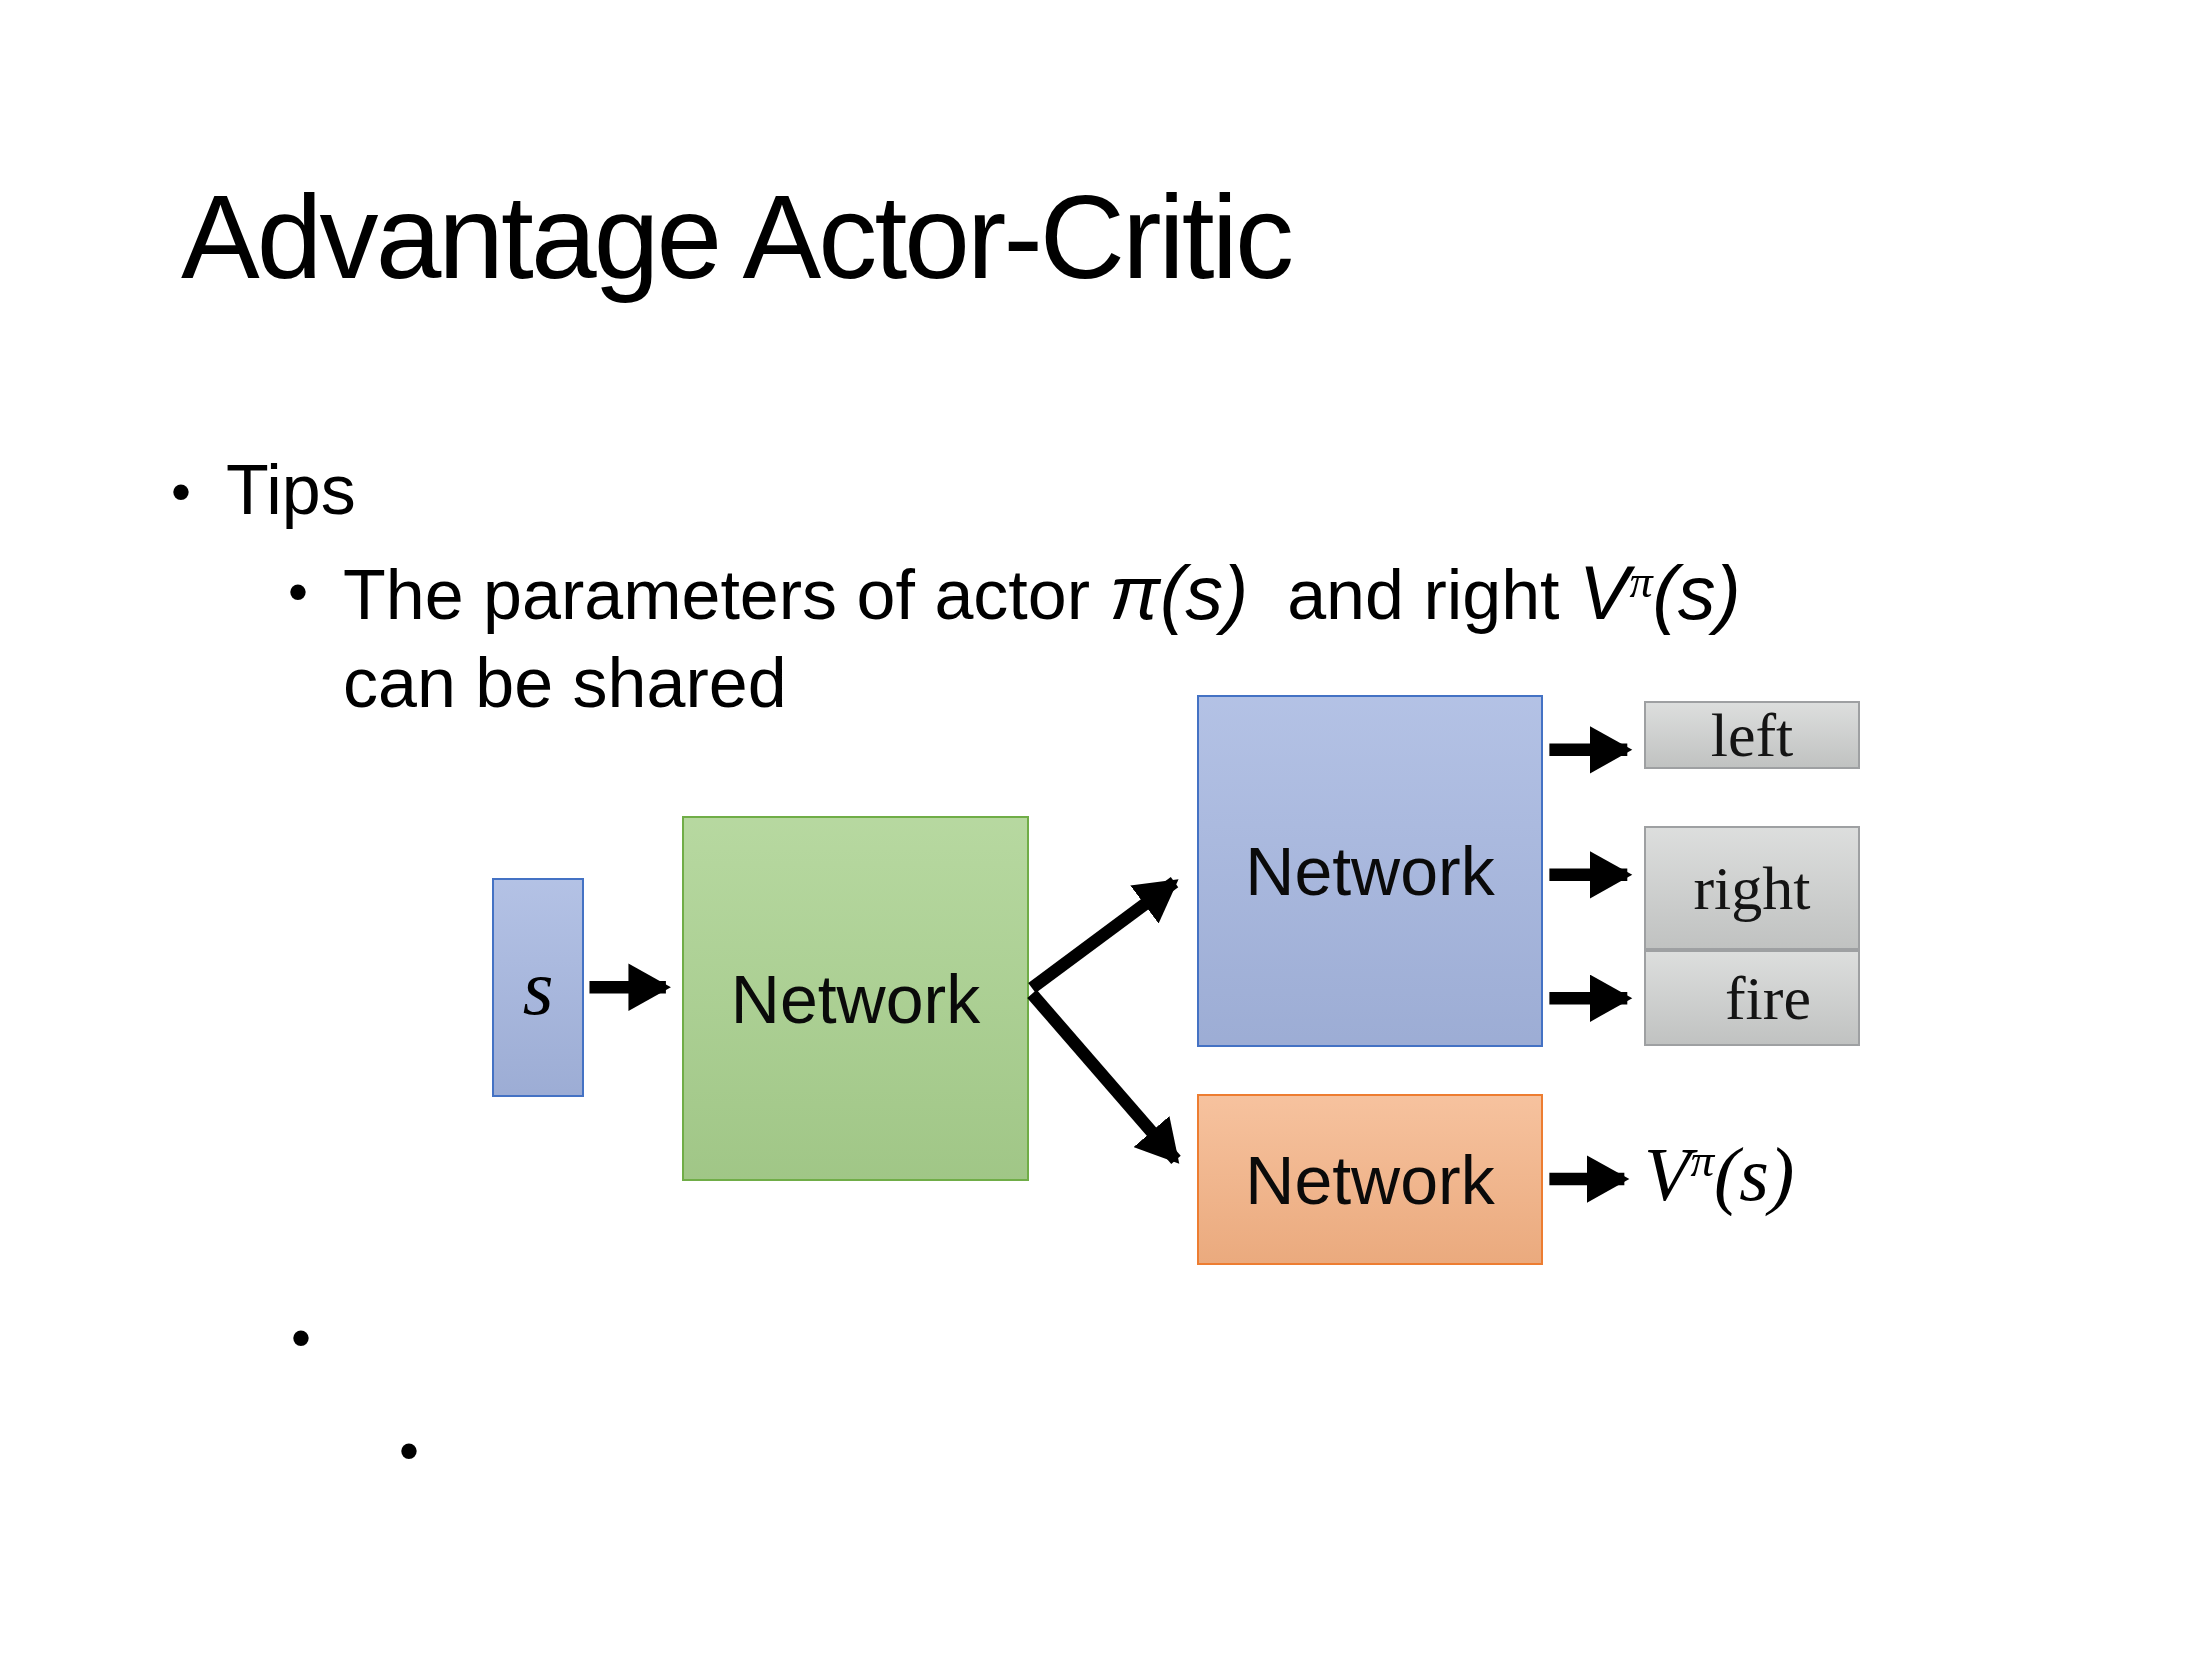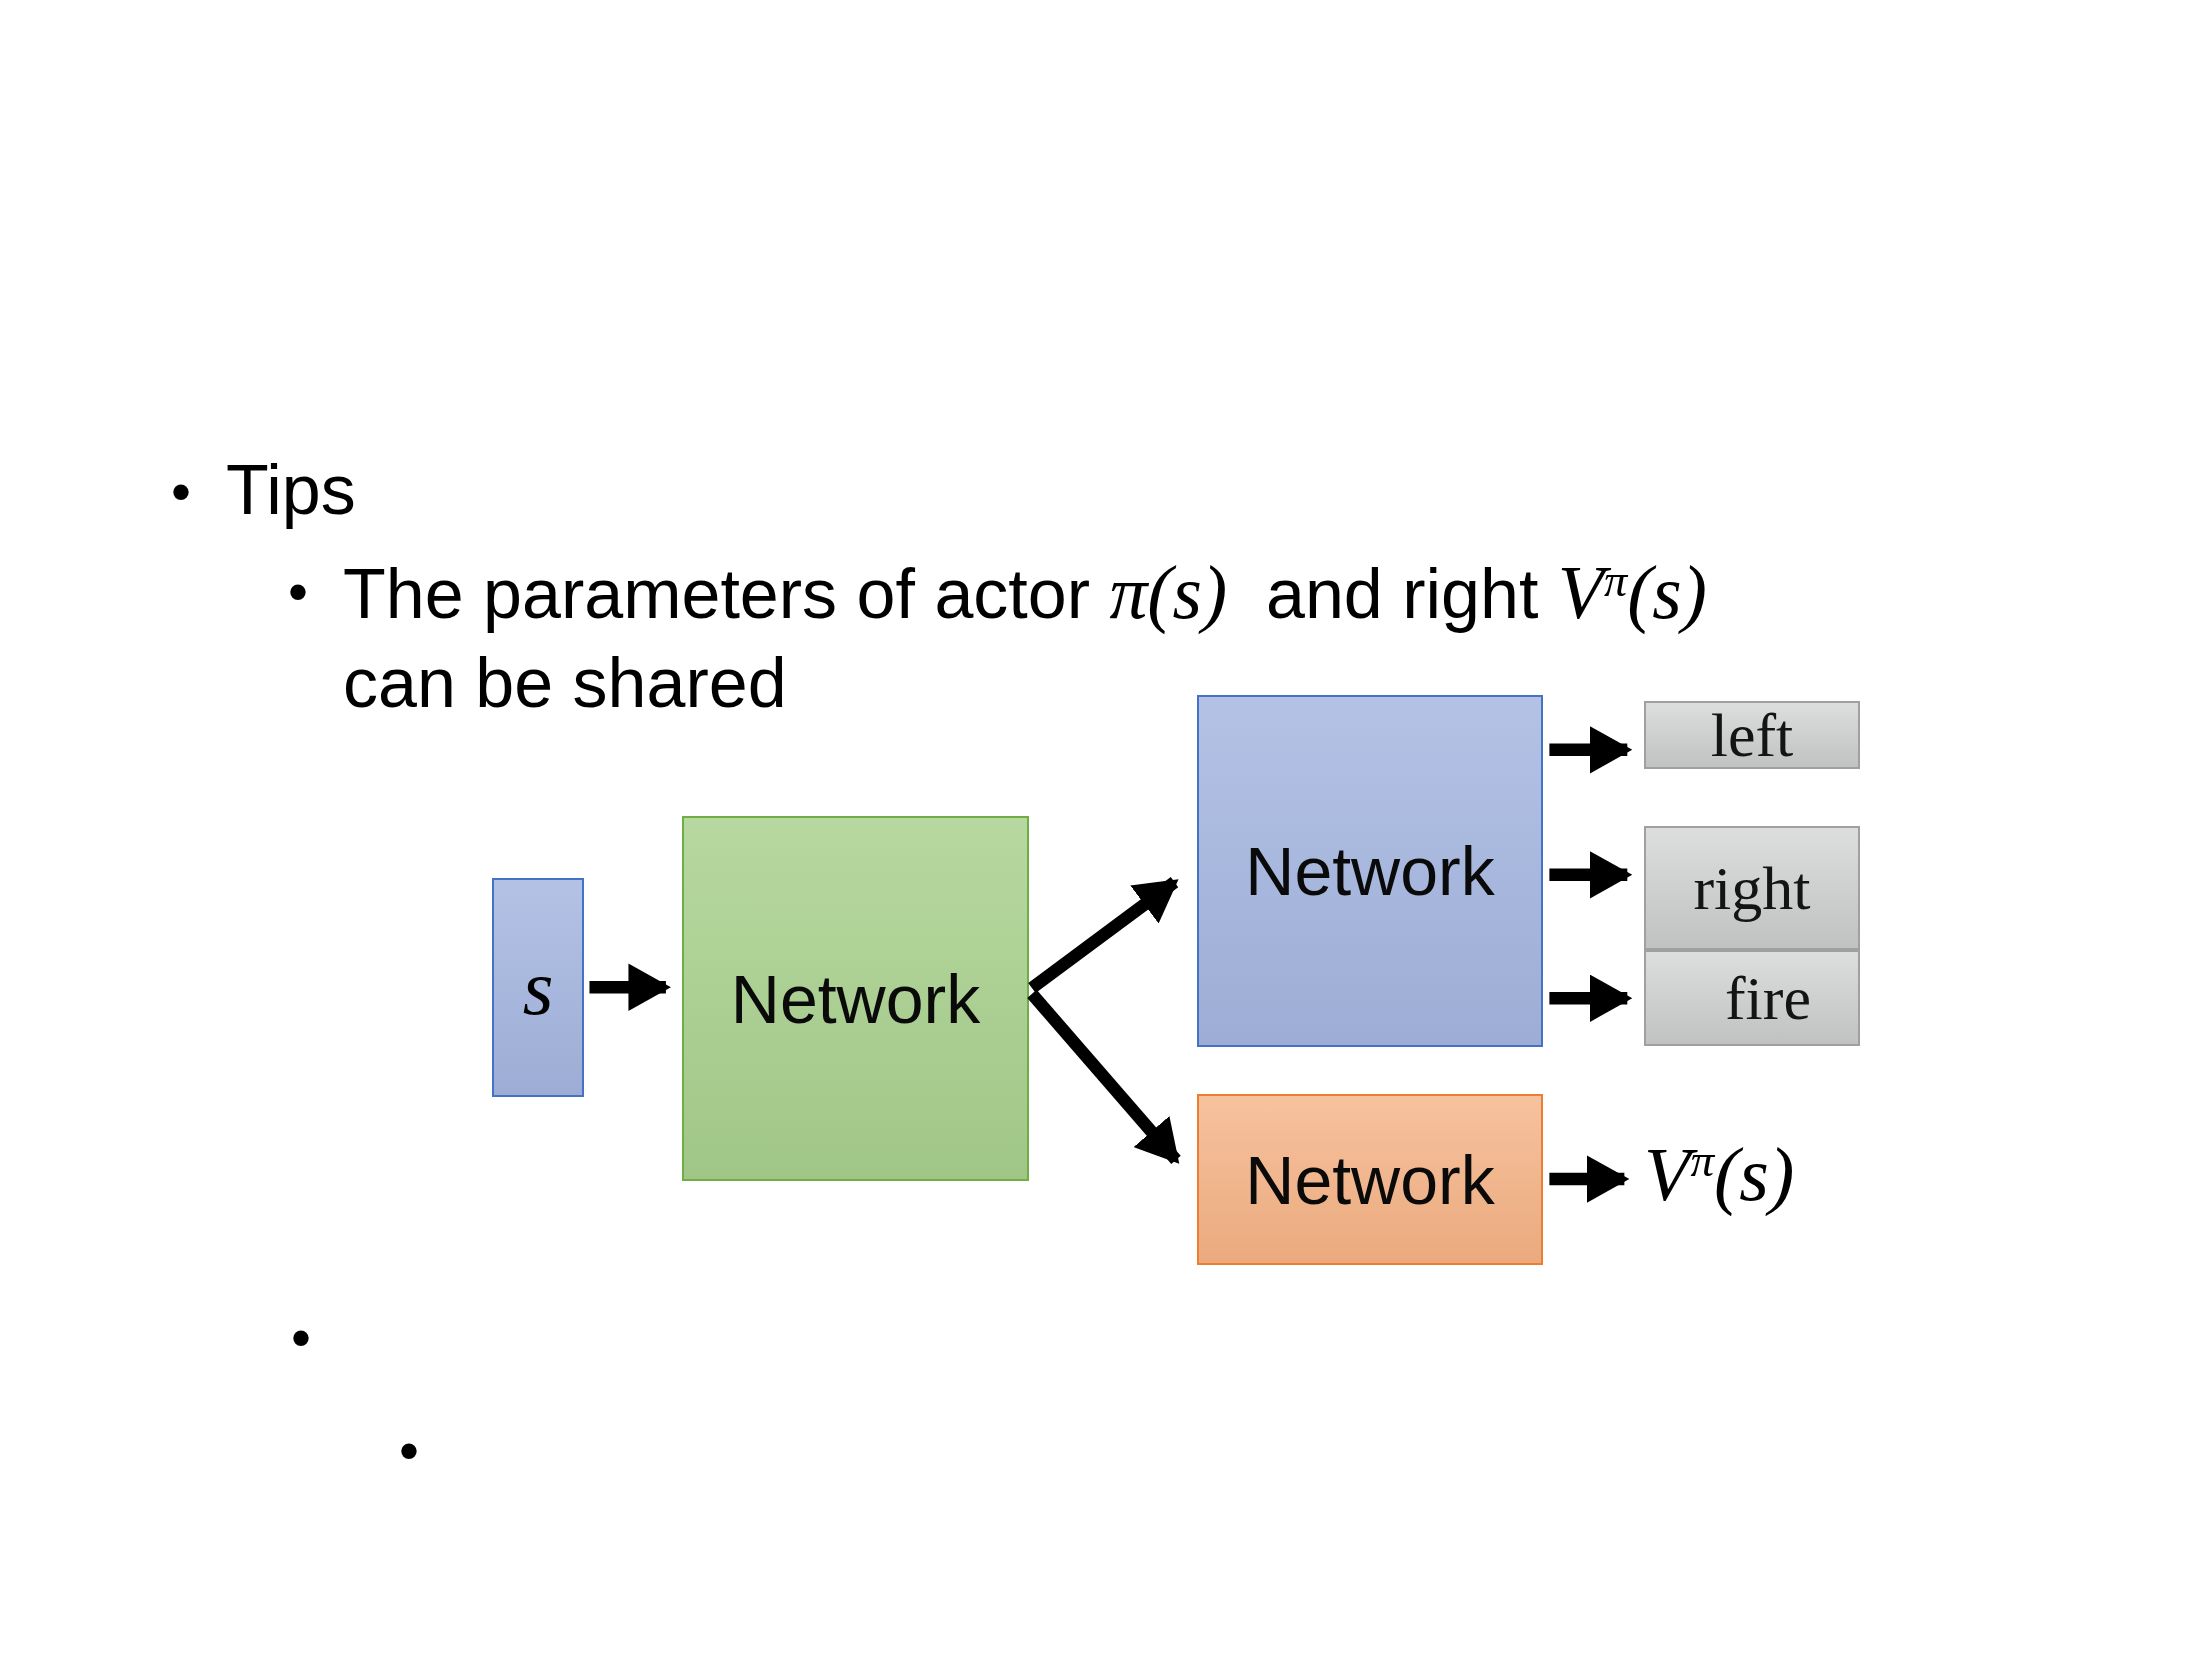--- a/index.html
+++ b/index.html
@@ -13,21 +13,21 @@
   }
   .title{
     position:absolute;left:181px;top:173px;
     font-size:118px;font-weight:400;letter-spacing:-2.9px;
     line-height:1.1;white-space:pre;
   }
   .line{position:absolute;white-space:pre;line-height:1.2;}
   .fs-body{font-size:70px;}
   .bullet{position:absolute;font-size:57px;line-height:1.2;}
   .math{
-    font-family:Liberation Serif, serif;
+    font-family:Liberation Sans, sans-serif;
     font-style:italic;font-size:1.08em;
   }
   .math-sup{
     font-family:"Liberation Serif","DejaVu Serif",serif;
     font-style:italic;font-size:0.66em;
     position:relative;top:-0.48em;
   }
   
   .box{position:absolute;display:flex;align-items:center;justify-content:center;box-sizing:border-box;}
   .box-blue{
@@ -61,20 +61,21 @@
     font-style:italic;font-size:76px;white-space:pre;
   }
   .value-label .math-sup{font-size:0.62em;top:-0.5em;}
   .arrow-layer{position:absolute;left:0;top:0;pointer-events:none;}
 </style>
 </head>
 <body>
 
 <div class="slide">
 
+  <div class="title">Advantage Actor-Critic</div>
 
   <span class="bullet" style="left:171px;top:457px;">•</span>
   <div class="line fs-body" style="left:226px;top:448px;">Tips</div>
 
   <span class="bullet" style="left:288px;top:557px;">•</span>
   <div class="line fs-body" style="left:343px;top:548px;"><span>The parameters of actor </span><span class="math">π(s)</span><span>  and right </span><span class="math">V</span><span class="math-sup">π</span><span class="math">(s)</span></div>
   <div class="line fs-body" style="left:343px;top:641px;">can be shared</div>
 
   <span class="bullet" style="left:291px;top:1303px;">•</span>
 

